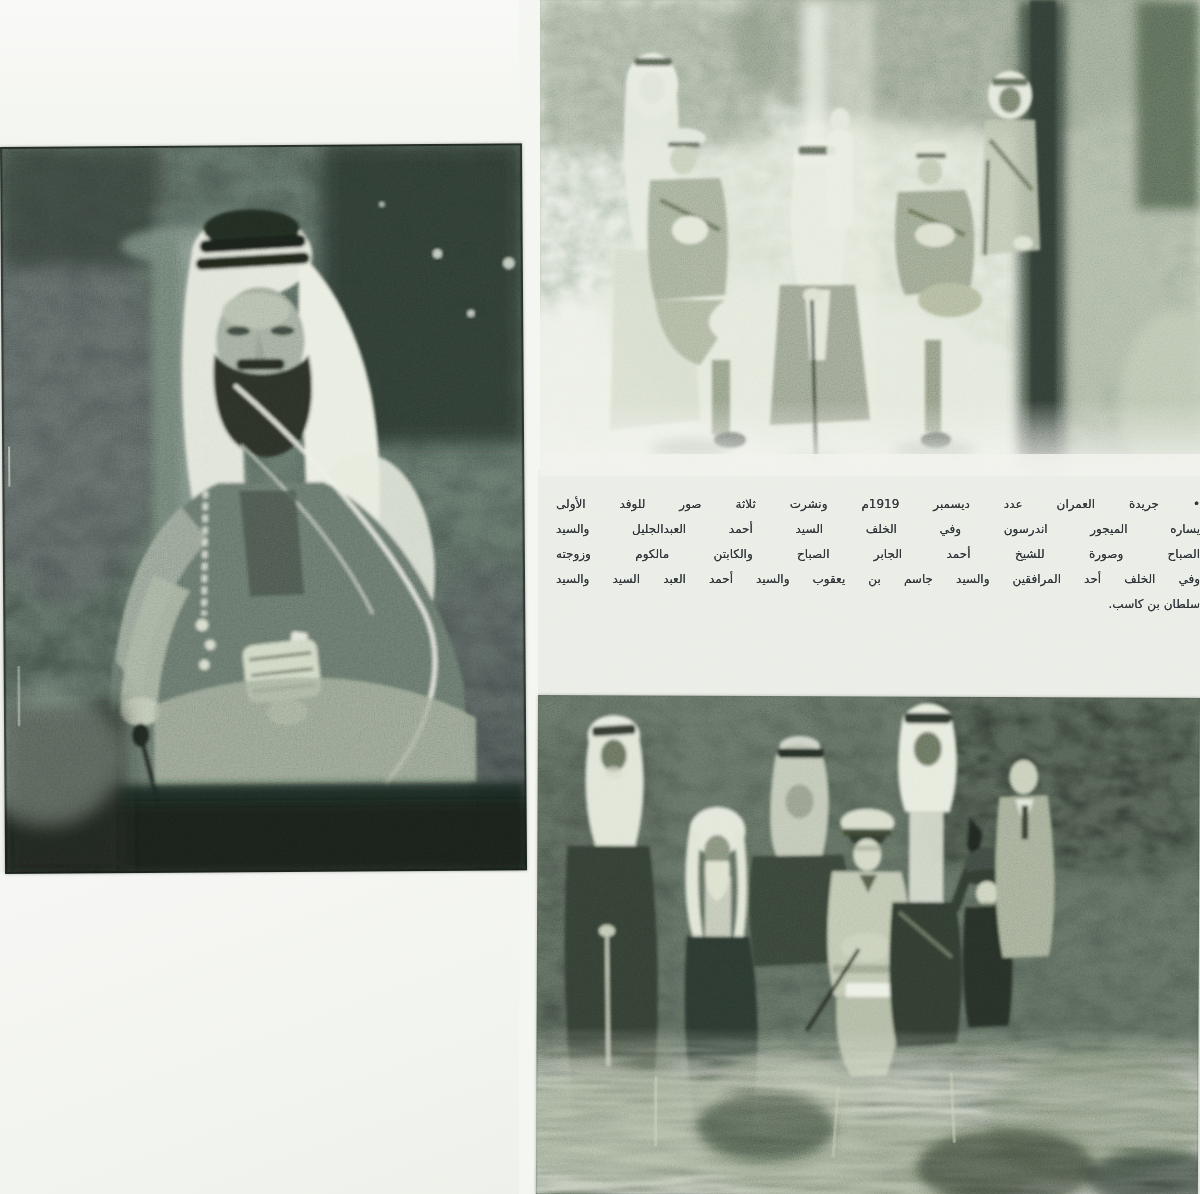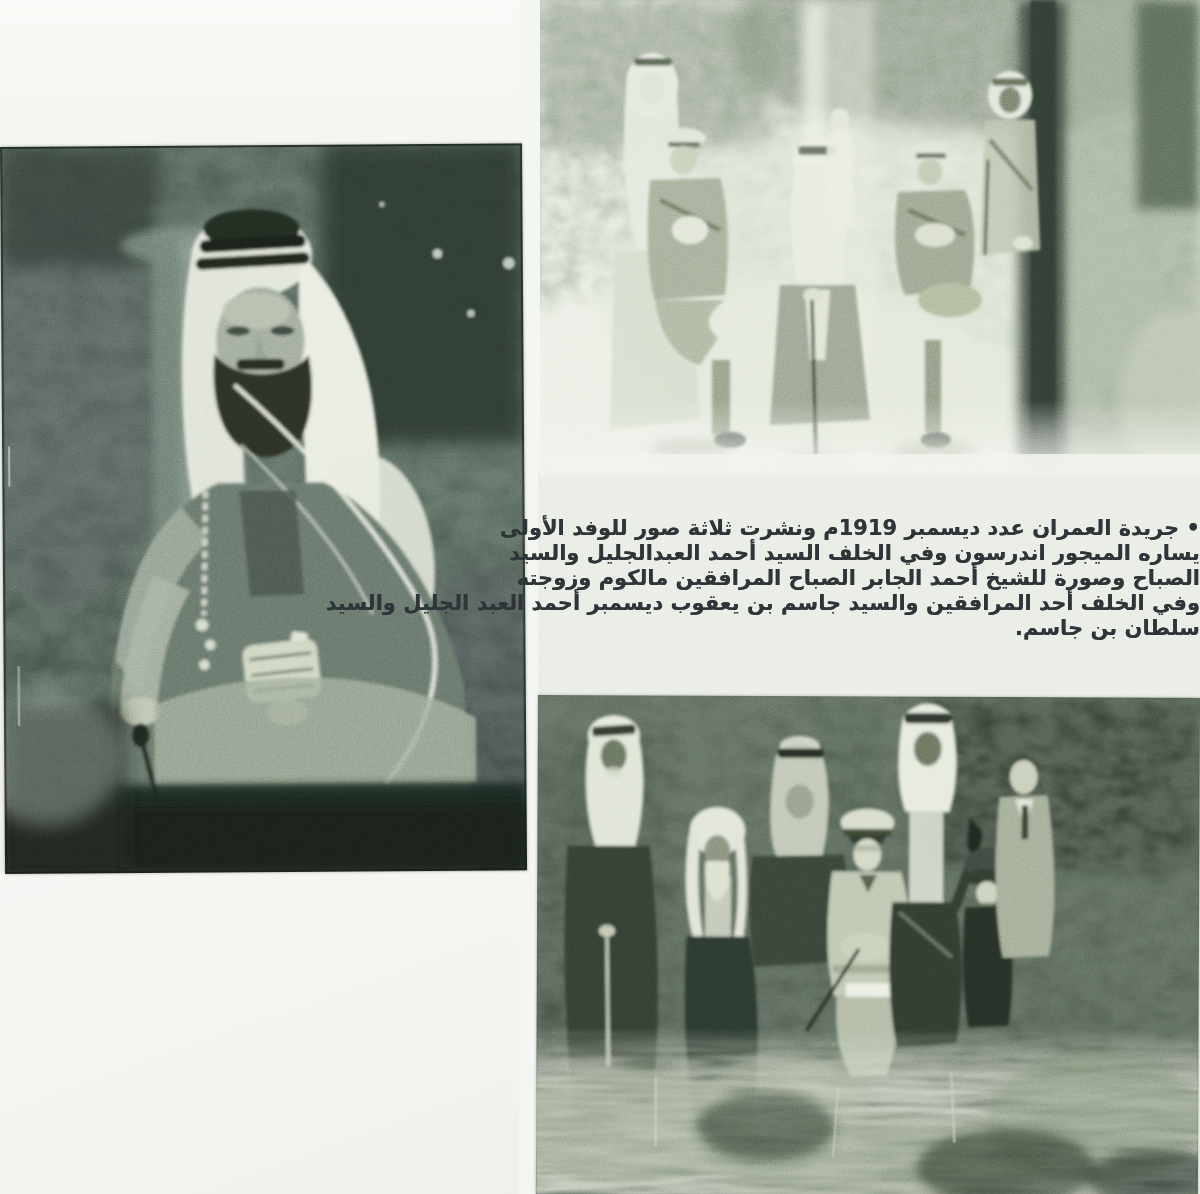--- a/index.html
+++ b/index.html
@@ -18,23 +18,23 @@
   .photo{position:absolute;z-index:2;overflow:hidden;}
   .photo svg{display:block;width:100%;height:100%;}
   .photo-portrait{left:0;top:147px;width:522px;height:727px;
     transform:rotate(-0.4deg);transform-origin:0 0;
     box-shadow:0 0 3px rgba(30,38,32,.35);}
   .photo-top-group{left:540px;top:0;width:660px;height:476px;}
   .photo-bottom-group{left:538px;top:695px;width:662px;height:499px;
     transform:rotate(0.25deg);transform-origin:0 0;
     box-shadow:0 0 3px rgba(30,38,32,.3);}
   .caption{
-    position:absolute;z-index:2;left:556px;top:516px;width:644px;
-    direction:rtl;color:#2d3237;font-weight:bold;
-    font-size:21px;line-height:25.1px;
+    position:absolute;z-index:2;left:556px;top:492px;width:644px;
+    direction:rtl;color:#2d3237;font-weight:normal;
+    font-size:12px;line-height:25.1px;
     text-shadow:0 0 .5px rgba(45,50,55,.85);
   }
   .cap-line{text-align:justify;text-align-last:justify;white-space:nowrap;}
   .cap-line.last{text-align-last:right;}
   .page-grain{position:absolute;z-index:3;left:0;top:0;width:1200px;height:1194px;
     pointer-events:none;mix-blend-mode:soft-light;opacity:.5;}
 </style>
 </head>
 <body>
 
@@ -266,23 +266,23 @@
 
       <rect x="0" y="400" width="660" height="76" fill="url(#g1-fadeGrad)"></rect>
       <rect x="0" y="454" width="660" height="22" fill="#eff1ea" opacity=".9"></rect>
       <rect x="0" y="0" width="660" height="476" filter="url(#g1-grain)" style="mix-blend-mode:overlay"></rect>
     </svg>
   </div>
 
   <div class="caption">
     <div class="cap-line">• جريدة العمران عدد ديسمبر 1919م ونشرت ثلاثة صور للوفد الأولى</div>
     <div class="cap-line">يساره الميجور اندرسون وفي الخلف السيد أحمد العبدالجليل والسيد</div>
-    <div class="cap-line">الصباح وصورة للشيخ أحمد الجابر الصباح المرافقين مالكوم وزوجته</div>
-    <div class="cap-line">وفي الخلف أحد المرافقين والسيد جاسم بن يعقوب ديسمبر أحمد العبد الجليل والسيد</div>
-    <div class="cap-line last">سلطان بن جاسم.</div>
+    <div class="cap-line">الصباح وصورة للشيخ أحمد الجابر الصباح والكابتن مالكوم وزوجته</div>
+    <div class="cap-line">وفي الخلف أحد المرافقين والسيد جاسم بن يعقوب والسيد أحمد العبد السيد والسيد</div>
+    <div class="cap-line last">سلطان بن كاسب.</div>
   </div>
 
   <div class="photo photo-bottom-group" role="img" aria-label="صورة جماعية لرجال بالزي العربي وضابط بريطاني وسيدة ورجل ببدلة">
     <svg viewBox="0 0 662 498" preserveAspectRatio="none">
       <defs>
         <linearGradient id="g2-bgg" x1="0" y1="0" x2="0" y2="1">
           <stop offset="0" stop-color="#505b4f"></stop>
             <stop offset="0.5" stop-color="#49544a"></stop>
             <stop offset="1" stop-color="#3e493f"></stop>
         </linearGradient>

